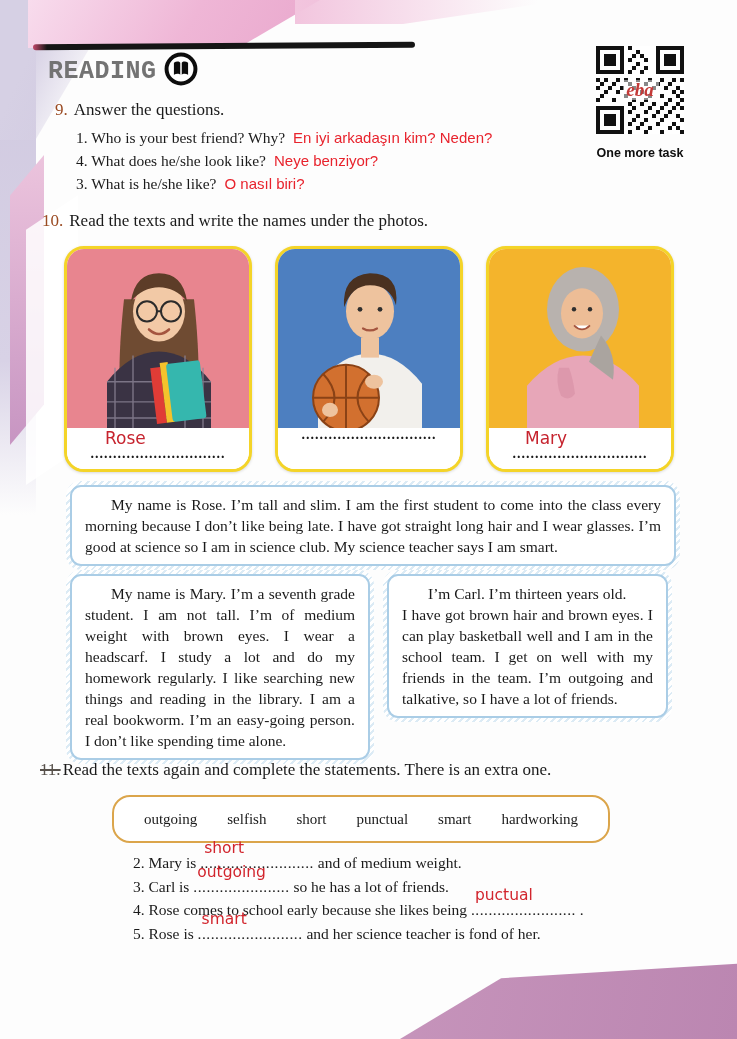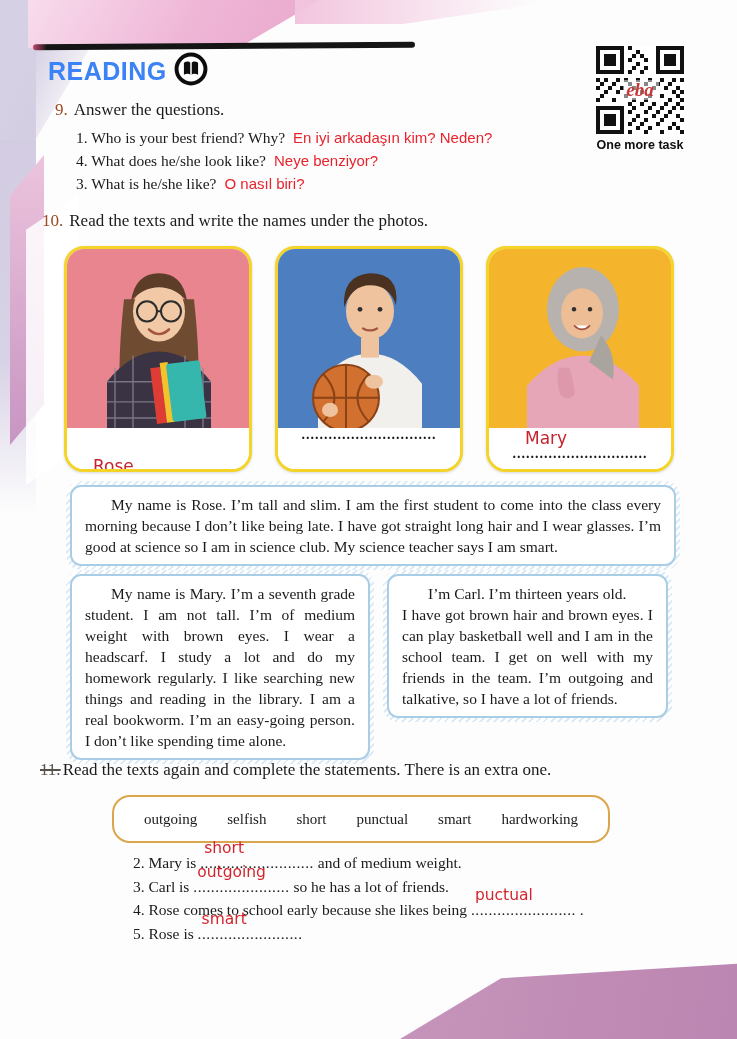--- a/index.html
+++ b/index.html
@@ -27,46 +27,46 @@
   .deco-bottom-mauve{right:0;bottom:0;width:337px;height:80px;background:#bd89b3;
     background:linear-gradient(100deg,#c694bb 0%,#bb86b1 100%);
     clip-path:polygon(0 100%,30% 24%,100% 6%,100% 100%);}
 
   .content{position:relative;z-index:1;}
 
   
   .header-bar{position:absolute;left:33px;top:43px;width:382px;height:6px;border-radius:3px;
     background:linear-gradient(90deg,#c2486a 0,#151515 14px);transform:rotate(-0.4deg);}
   .reading-row{position:absolute;left:48px;top:52px;display:flex;align-items:center;gap:7px;}
-  .reading-title{font-family:Liberation Sans, sans-serif;font-weight:bold;font-size:25px;
-    letter-spacing:.5px;color:#3b82f6;}
+  .reading-title{font-family:Liberation Mono, monospace;font-weight:bold;font-size:25px;
+    letter-spacing:.5px;color:#737373;}
 
   
   .qr-block{position:absolute;left:593px;top:46px;width:94px;text-align:center;}
-  .qr-caption{font-family:"Liberation Sans",sans-serif;font-weight:bold;font-size:12.5px;color:#0d0d0d;margin-top:0;}
+  .qr-caption{font-family:"Liberation Sans",sans-serif;font-weight:bold;font-size:12.5px;color:#0d0d0d;margin-top:8px;}
 
   
   .q-heading{position:absolute;font-size:17px;}
   .qnum{color:#9a4a22;margin-right:6px;}
   .qnum-gray{color:#57514b;text-decoration:line-through;text-decoration-thickness:1.5px;margin-right:2px;}
 
   
   .q9-items{position:absolute;left:76px;top:126px;font-size:15.5px;line-height:23px;}
   .q9-q{color:#1a1a1a;}
   .q9-a{font-family:Liberation Sans, sans-serif;color:#e8232d;font-size:15px;margin-left:8px;}
 
   
   .cards-row{position:absolute;left:64px;top:246px;width:610px;display:flex;justify-content:space-between;}
   .photo-card{width:182px;height:220px;border:3px solid #f4d428;border-radius:20px;overflow:hidden;
     background:#fff;display:flex;flex-direction:column;box-shadow:0 1px 3px rgba(0,0,0,.15);}
   .photo-area{flex:1;line-height:0;}
   .photo-area svg{display:block;width:100%;height:100%;}
   .name-strip{background:#fff;height:40px;padding-top:1px;}
   .photo-name{font-family:"DejaVu Sans",sans-serif;color:#c6232e;font-size:17px;line-height:19px;}
-  .name-rose{padding-left:26px;margin-top:28px;}
+  .name-rose{padding-left:38px;}
   .name-carl{text-align:center;}
   .name-mary{padding-left:36px;}
   .name-dots{font-weight:bold;font-size:14px;letter-spacing:1px;color:#1a1a1a;line-height:12px;
     white-space:nowrap;overflow:hidden;text-align:center;}
 
   
   .hatch-box{background:repeating-linear-gradient(135deg,#dcebf5 0 2px,#ffffff 2px 5px);
     border-radius:15px;padding:4px;}
   .hatch-inner{background:#fff;border:2px solid #aacde6;border-radius:11px;padding:7px 13px;}
   .box-text{font-size:15.5px;line-height:21px;text-align:justify;text-indent:26px;}
@@ -293,18 +293,18 @@
       <div class="stmt">
         <span>2. Mary is </span><span class="blank"><span class="dots">..........................</span><span class="ans">short</span></span><span> and of medium weight.</span>
       </div>
       <div class="stmt">
         <span>3. Carl is </span><span class="blank"><span class="dots">......................</span><span class="ans">outgoing</span></span><span> so he has a lot of friends.</span>
       </div>
       <div class="stmt">
         <span>4. Rose comes to school early because she likes being </span><span class="blank"><span class="dots">........................</span><span class="ans">puctual</span></span><span> .</span>
       </div>
       <div class="stmt">
-        <span>5. Rose is </span><span class="blank"><span class="dots">........................</span><span class="ans">smart</span></span>
+        <span>5. Rose is </span><span class="blank"><span class="dots">........................</span><span class="ans">smart</span></span><span> and her science teacher is fond of her.</span>
       </div>
     </div>
 
   </div>
 </div>
 
 </body></html>

